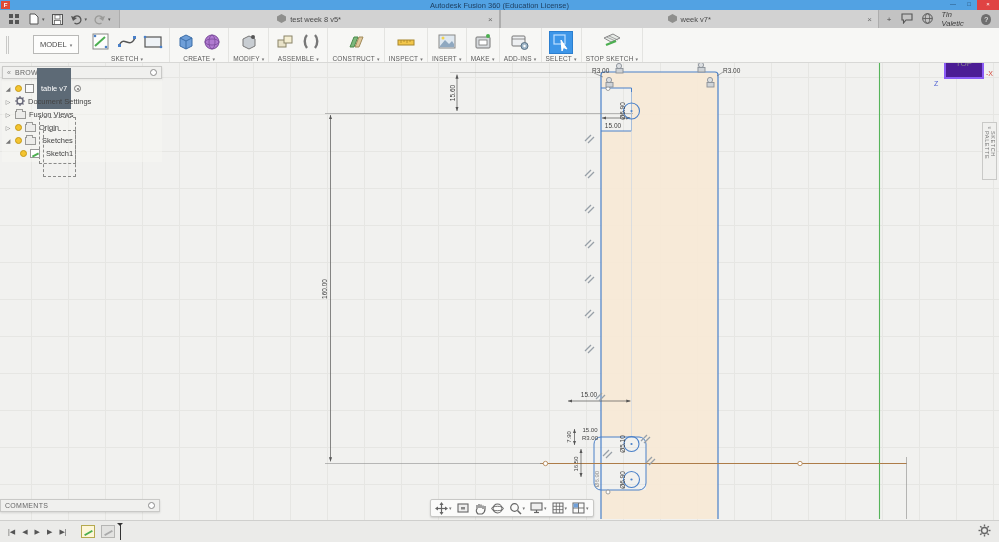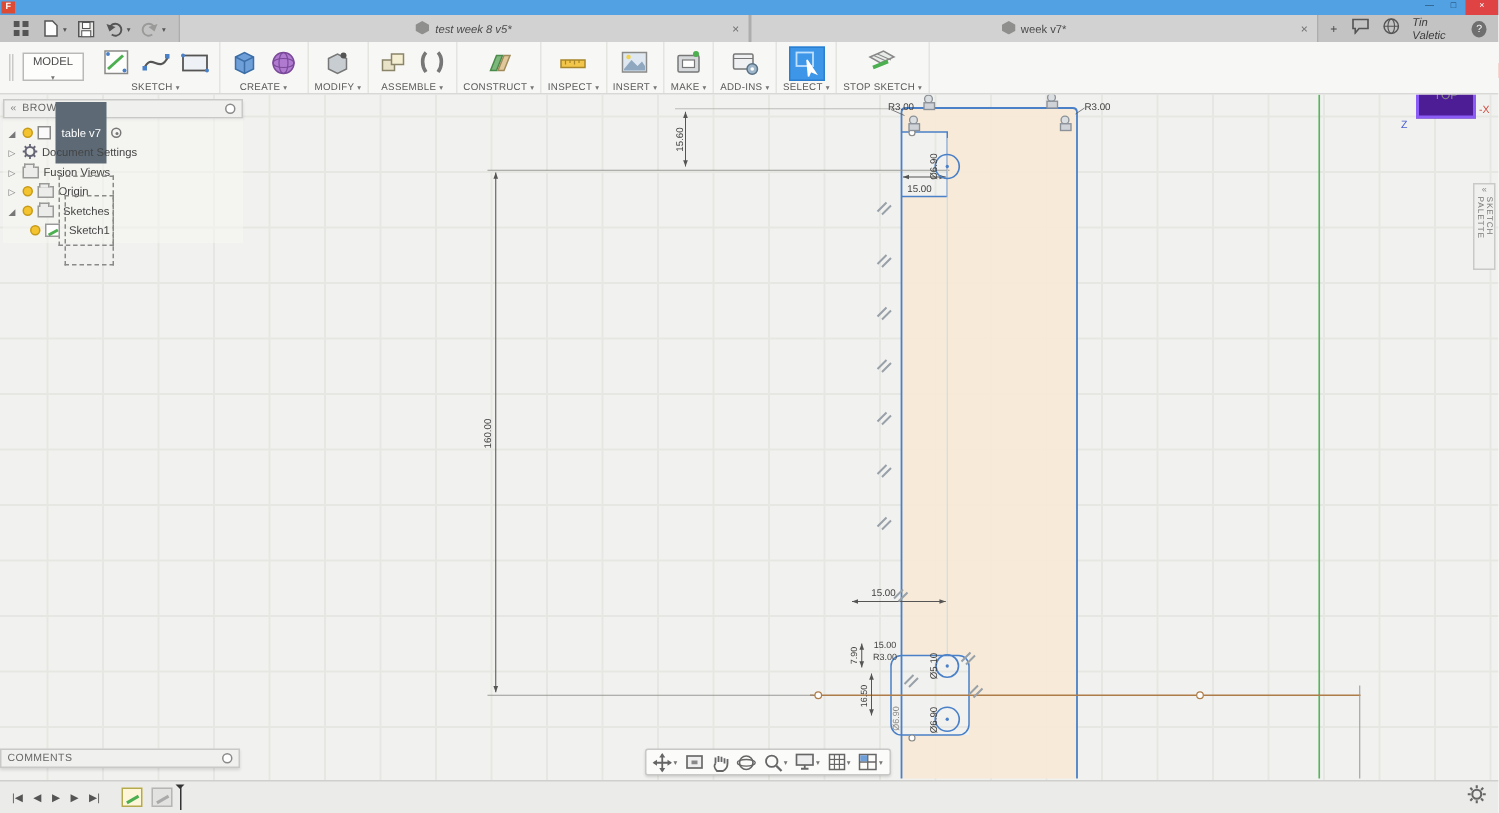--- a/index.html
+++ b/index.html
@@ -25,21 +25,21 @@
   .doc-tab .tab-close { position:absolute; right:6px; font-size:8px; color:#6e6e6e; }
   .doc-tab .cube { margin-right:4px; }
   .tab-right { display:flex; align-items:center; gap:9px; padding:0 8px; margin-left:auto; color:#4a4a4a; }
   .tab-right .tri { font-size:8px; }
   .user-name { font-size:7.5px; color:#3c3c3c;font-style:italic; }
   .help-circle { width:11px; height:11px; border-radius:50%; background:#6f6f6f; color:#fff; font-size:7px; line-height:11px; text-align:center; }
 
   
   .toolbar { position:absolute; left:0; top:28px; width:999px; height:35px; background:#f7f7f5; border-bottom:1px solid #d8d8d6; z-index:9; display:flex; align-items:stretch; }
   .grip { width:3px; border-left:1px solid #c9c9c7; border-right:1px solid #c9c9c7; height:18px; margin:8px 4px 0 6px; }
-  .model-btn { margin:7px 6px 0 2px; height:19px; padding:0 6px; border:1px solid #b9b9b7; background:#fdfdfc; font-size:7.5px; color:#4a4a4a; display:flex; align-items:center; gap:3px;flex-direction:column; }
+  .model-btn { margin:7px 6px 0 20px; height:19px; padding:0 6px; border:1px solid #b9b9b7; background:#fdfdfc; font-size:7.5px; color:#4a4a4a; display:flex; align-items:center; gap:3px; }
   .tgroup { display:flex; flex-direction:column; align-items:center; justify-content:flex-start; padding:2px 4px 0 4px; border-right:1px solid #e4e4e1; }
   .ticons { display:flex; gap:2px; align-items:center; height:24px; }
   .tbtn { width:24px; height:23px; display:flex; align-items:center; justify-content:center; border:1px solid transparent; }
   .tbtn.active { background:#3d96e8; border-color:#2b7fd0; }
   .tlabel { font-size:6.5px; color:#5a5a5a; letter-spacing:.2px; margin-top:1px; display:flex; gap:2px; align-items:center; }
   .tlabel .c { font-size:5px; color:#777; }
 
   
   .canvas { position:absolute; left:0; top:63px; width:999px; height:457px; background:#f1f1ef;
     background-image:linear-gradient(#e6e6e3 1px, transparent 1px), linear-gradient(90deg,#e6e6e3 1px, transparent 1px);
@@ -185,20 +185,21 @@
     <text x="590" y="440" text-anchor="middle" class="sm">R3.00</text>
     <text x="571" y="437" transform="rotate(-90 571 437)" text-anchor="middle" class="sm">7.90</text>
     <text x="578" y="464" transform="rotate(-90 578 464)" text-anchor="middle" class="sm">16.50</text>
     <text x="624.5" y="444" transform="rotate(-90 624.5 444)" text-anchor="middle">Ø5.10</text>
     <text x="624.5" y="480" transform="rotate(-90 624.5 480)" text-anchor="middle">Ø6.90</text>
     <text x="599" y="479" transform="rotate(-90 599 479)" text-anchor="middle" class="sm gray">Ø6.90</text>
   </svg>
 
   <div class="titlebar">
     <div class="fusion-logo">F</div>
+    <div class="title-text">Autodesk Fusion 360 (Education License)</div>
     <div class="winbtns">
       <div class="winbtn">—</div>
       <div class="winbtn">□</div>
       <div class="winbtn close">×</div>
     </div>
   </div>
 
   <div class="tabbar">
     <div class="qat">
       <span class="qi">
@@ -232,21 +233,21 @@
       </span>
         <span class="qcaret">▾</span>
       <span class="qi">
         <svg width="13" height="11">
             <path d="M10,5 a4,4 0 1 0 -1.5,4" fill="none" stroke="#9a9a98" stroke-width="1.3"></path>
             <path d="M12,2 L10,7 L6,4 Z" fill="#9a9a98"></path>
           </svg>
       </span>
         <span class="qcaret">▾</span>
     </div>
-    <div class="doc-tab" style="width:400px;font-style:italic;">
+    <div class="doc-tab" style="width:400px;">
       <span class="cube"><svg width="9" height="9">
             <path d="M4.5,0 L9,2.5 L9,6.5 L4.5,9 L0,6.5 L0,2.5 Z" fill="#8f8f8d"></path>
           </svg></span>
       <span>test week 8 v5*</span>
       <span class="tab-close">×</span>
     </div>
     <div class="doc-tab" style="width:398px;">
       <span class="cube"><svg width="9" height="9">
             <path d="M4.5,0 L9,2.5 L9,6.5 L4.5,9 L0,6.5 L0,2.5 Z" fill="#8f8f8d"></path>
           </svg></span>

